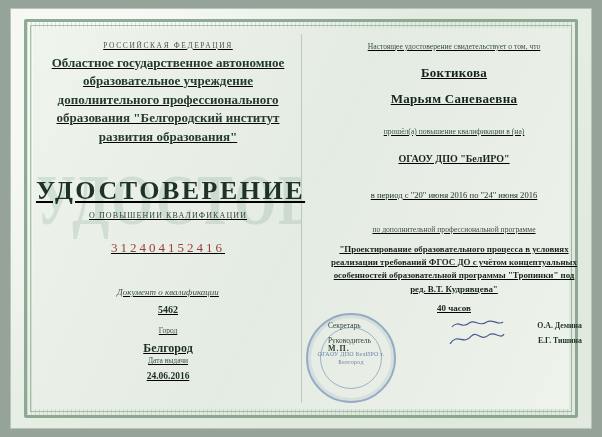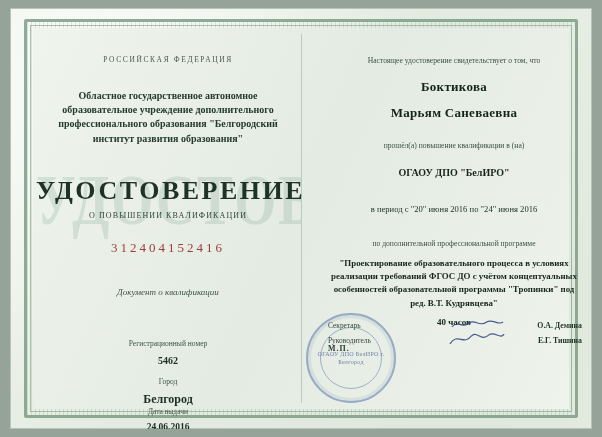--- a/index.html
+++ b/index.html
@@ -102,38 +102,39 @@
     transform: scaleY(1.35);
     transform-origin: left top;
     white-space: nowrap;
     overflow: hidden;
     pointer-events: none;
     user-select: none;
   }
 
   .panel {
     position: absolute;
-    top: 30px;
+    top: 16px;
     bottom: 26px;
+    text-decoration: underline;
   }
   .panel-left { left: 26px; width: 264px; }
   .panel-right { left: 312px; width: 264px; }
 
   .center { text-align: center; }
 
   .t-rf {
     font-size: 7.5px;
     letter-spacing: 1.6px;
     color: #4b5a50;
     margin-top: 17px;
   }
 
   .t-org {
-    margin-top: 25px;
-    font-size: 10px;
+    margin-top: 4px;
+    font-size: 13px;
     font-weight: bold;
     line-height: 1.42;
     color: #243a2c;
     padding: 0 6px;
   }
 
   .t-udost {
     margin-top: 30px;
     font-size: 26px;
     font-weight: bold;
@@ -374,21 +375,20 @@
       <div class="t-rf center">РОССИЙСКАЯ ФЕДЕРАЦИЯ</div>
       <div class="t-org center">Областное государственное автономное образовательное учреждение дополнительного профессионального образования "Белгородский институт развития образования"</div>
 
       <div class="t-udost center">УДОСТОВЕРЕНИЕ</div>
       <div class="t-udost-sub center">О ПОВЫШЕНИИ КВАЛИФИКАЦИИ</div>
 
       <div class="t-number center">312404152416</div>
 
       <div class="t-doc-kval center">Документ о квалификации</div>
 
-      <div class="t-reg-label center">Регистрационный номер</div>
       <div class="t-reg-value center">5462</div>
 
       <div class="t-city-label center">Город</div>
       <div class="t-city-value center">Белгород</div>
 
       <div class="t-date-label center">Дата выдачи</div>
       <div class="t-date-value center">24.06.2016</div>
     </div>
 
     <div class="panel panel-right">

